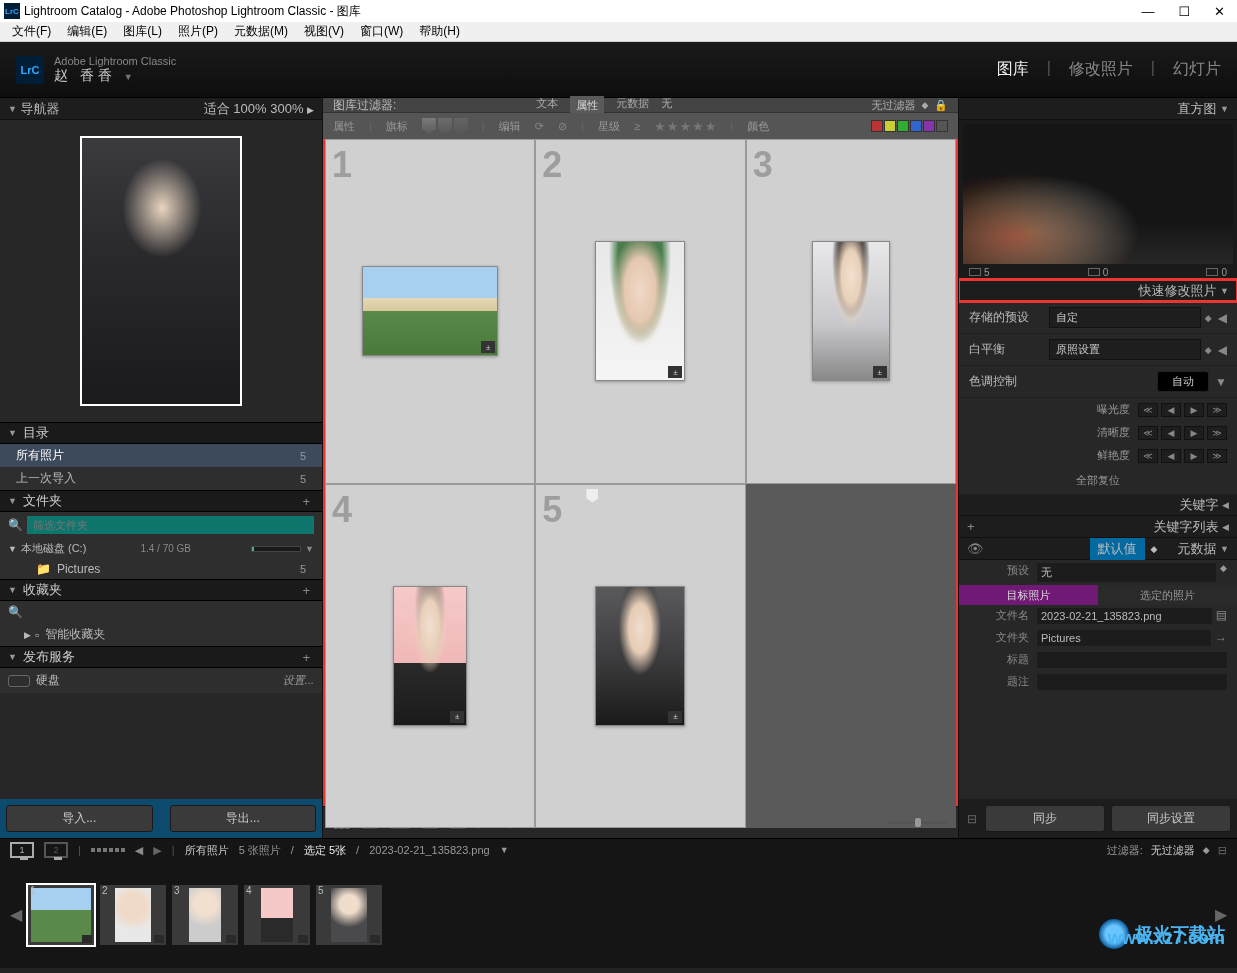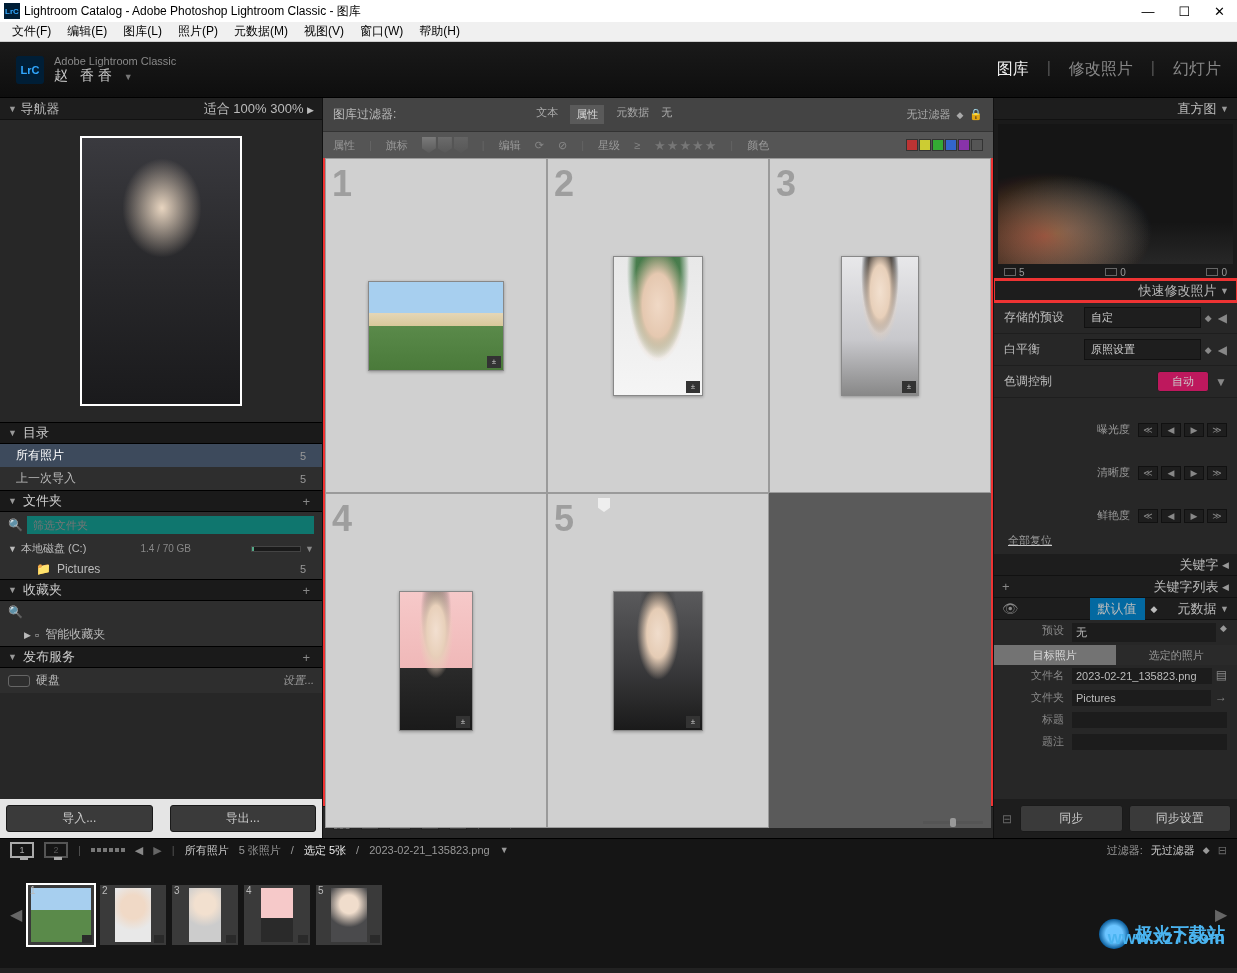--- a/index.html
+++ b/index.html
@@ -21,21 +21,21 @@
 .identity { display: flex; flex-direction: column; font-size: 11px; color: #888; }
 .identity .name { font-size: 14px; color: #ccc; letter-spacing: 4px; }
 .modules { margin-left: auto; display: flex; gap: 18px; font-size: 16px; }
 .modules span { color: #888; cursor: pointer; }
 .modules span.active { color: #eee; }
 
 
 .main { display: flex; height: 740px; }
 .left-panel { width: 323px; background: #272727; border-right: 1px solid #111; display: flex; flex-direction: column; overflow: hidden; }
 .center-panel { flex: 1; background: #444; display: flex; flex-direction: column; position: relative; }
-.right-panel { width: 244px; background: #272727; border-left: 1px solid #111; display: flex; flex-direction: column; overflow: hidden; }
+.right-panel { width: 279px; background: #272727; border-left: 1px solid #111; display: flex; flex-direction: column; overflow: hidden; }
 
 
 .panel-header { height: 22px; background: #1d1d1d; display: flex; align-items: center; padding: 0 8px; font-size: 13px; color: #bbb; border-bottom: 1px solid #111; }
 .panel-header .spacer { flex: 1; }
 .panel-header .triangle { font-size: 9px; color: #999; }
 
 
 .navigator { padding: 8px; }
 .nav-preview { margin: 8px auto; width: 162px; height: 270px; background: linear-gradient(180deg, #3a3a3f 0%, #2b2b2e 40%, #1a1a1c 100%); border: 2px solid #fff; position: relative; }
 .nav-preview::before { content: ''; position: absolute; top: 20px; left: 40px; width: 80px; height: 100px; background: radial-gradient(ellipse at center, #e8d5c0 0%, transparent 70%); border-radius: 50%; }
@@ -47,25 +47,25 @@
 .section-body { background: #2e2e2e; }
 .section-row { display: flex; align-items: center; padding: 3px 16px; font-size: 12px; color: #bbb; }
 .section-row.selected { background: #3d4a5c; color: #fff; }
 .section-row .count { margin-left: auto; color: #999; font-size: 11px; }
 .filter-input { background: #0f766e; border: none; color: #ccc; padding: 3px 6px; width: 100%; font-size: 11px; }
 .disk-row { display: flex; align-items: center; padding: 3px 8px; font-size: 11px; color: #bbb; }
 .disk-row .meter { margin-left: auto; width: 50px; height: 6px; background: #1a1a1a; border: 1px solid #444; position: relative; }
 .disk-row .meter::before { content: ''; position: absolute; left: 0; top: 0; bottom: 0; width: 5%; background: #5a8; }
 
 
-.bottom-buttons { display: flex; gap: 17px; padding: 6px; background: #e5e5e5; margin-top: auto; }
+.bottom-buttons { display: flex; gap: 17px; padding: 6px; background: #0c4a6e; margin-top: auto; }
 .bottom-buttons button { flex: 1; background: #3a3a3a; border: 1px solid #1a1a1a; color: #ccc; padding: 4px; font-size: 12px; cursor: pointer; border-radius: 3px; }
 
 
-.filter-bar { height: 34px; background: #444; border-bottom: 1px solid #333; display: flex; align-items: center; padding: 0 10px; font-size: 11px; color: #aaa; }
+.filter-bar { height: 15px; background: #444; border-bottom: 1px solid #333; display: flex; align-items: center; padding: 0 10px; font-size: 11px; color: #aaa; }
 .filter-bar .label { color: #bbb; font-size: 12px; }
 .filter-bar .tabs { display: flex; gap: 12px; margin-left: 140px; }
 .filter-bar .tabs span { cursor: pointer; font-family: Liberation Mono, monospace; }
 .filter-bar .tabs span.active { background: #5a5a5a; padding: 2px 6px; color: #ddd; }
 .filter-bar .right { margin-left: auto; display: flex; align-items: center; gap: 6px; }
 .lock-icon { color: #c9a94e; }
 
 
 .attr-filter { height: 24px; background: #555; display: flex; align-items: center; padding: 0 10px; font-size: 11px; color: #aaa; gap: 14px; }
 .attr-filter .group-label { color: #999; }
@@ -113,33 +113,33 @@
   radial-gradient(ellipse at 30% 76%, rgba(100,100,255,0.4) 0%, transparent 36%),
   linear-gradient(to top, rgba(200,200,200,0.1) 0%, transparent 30%), #151515; position: relative; }
 .histo-info { display: flex; justify-content: space-between; padding: 3px 6px; font-size: 10px; color: #999; }
 .histo-info .box { width: 12px; height: 8px; border: 1px solid #666; display: inline-block; margin-right: 3px; }
 
 .property-row { display: flex; align-items: center; padding: 5px 10px; font-size: 12px; color: #bbb; border-bottom: 1px solid #1e1e1e; }
 .property-row .label { width: 80px; }
 .property-row .value { flex: 1; background: #1e1e1e; border: 1px solid #111; padding: 2px 6px; font-size: 11px; color: #ccc; }
 .property-row .dd { font-size: 9px; color: #888; margin-left: 4px; }
 .property-row .arrow { color: #888; margin-left: 6px; cursor: pointer; }
-.property-row button { background: #be185d; border: 1px solid #222; color: #ccc; padding: 2px 14px; font-size: 11px; border-radius: 3px; cursor: pointer; }
-
-.adjust-row { display: flex; align-items: center; padding: 4px 10px; font-size: 11px; color: #999; margin-top: 20px; }
+.property-row button { background: #000000; border: 1px solid #222; color: #ccc; padding: 2px 14px; font-size: 11px; border-radius: 3px; cursor: pointer; }
+
+.adjust-row { display: flex; align-items: center; padding: 4px 10px; font-size: 11px; color: #999; }
 .adjust-row .label { flex: 1; text-align: right; }
 .adjust-row .steppers { display: flex; gap: 3px; margin-left: 8px; }
 .adjust-row .step-btn { width: 20px; height: 14px; background: #1e1e1e; border: 1px solid #111; display: flex; align-items: center; justify-content: center; color: #888; font-size: 9px; cursor: pointer; }
 
-.reset-row { text-align: left; padding: 6px 14px; text-decoration: underline; }
+.reset-row { text-align: center; padding: 6px 14px; }
 .reset-row span { color: #999; font-size: 11px; }
 
 .meta-tabs { display: flex; height: 20px; background: #2a2a2a; font-size: 11px; }
 .meta-tabs span { flex: 1; text-align: center; padding: 3px; color: #999; cursor: pointer; }
-.meta-tabs span.active { background: #737373; color: #ddd; }
+.meta-tabs span.active { background: #701a75; color: #ddd; }
 
 .meta-row { display: flex; padding: 3px 10px; font-size: 11px; color: #999; }
 .meta-row .k { width: 60px; text-align: right; margin-right: 8px; color: #888; }
 .meta-row .v { flex: 1; color: #bbb; background: #1c1c1c; padding: 2px 4px; min-height: 16px; }
 .meta-row .goto { color: #888; margin-left: 4px; cursor: pointer; font-size: 12px; }
 
 .sync-buttons { display: flex; gap: 6px; padding: 6px; background: #1d1d1d; margin-top: auto; }
 .sync-buttons button { flex: 1; background: #3a3a3a; border: 1px solid #1a1a1a; color: #ccc; padding: 4px; font-size: 12px; cursor: pointer; border-radius: 3px; }
 
 

